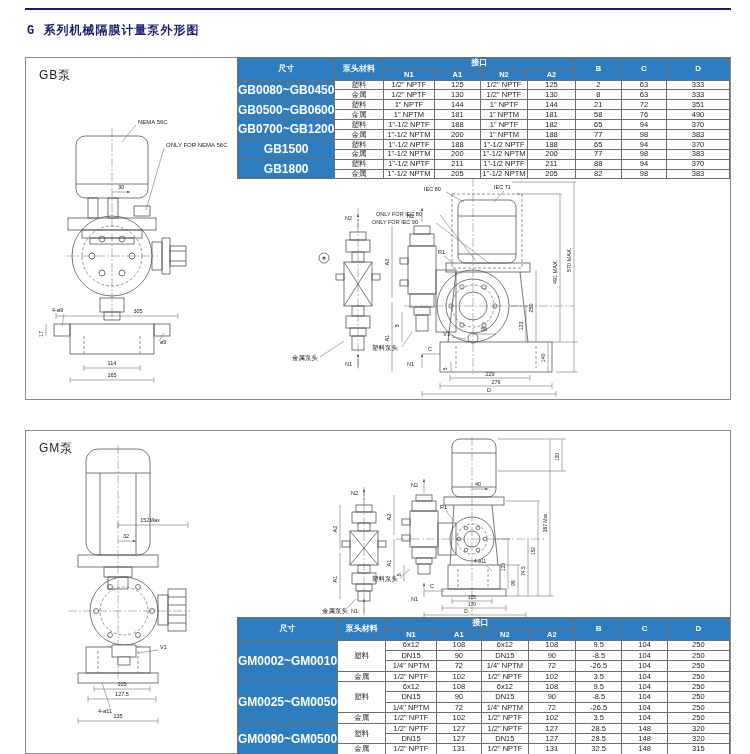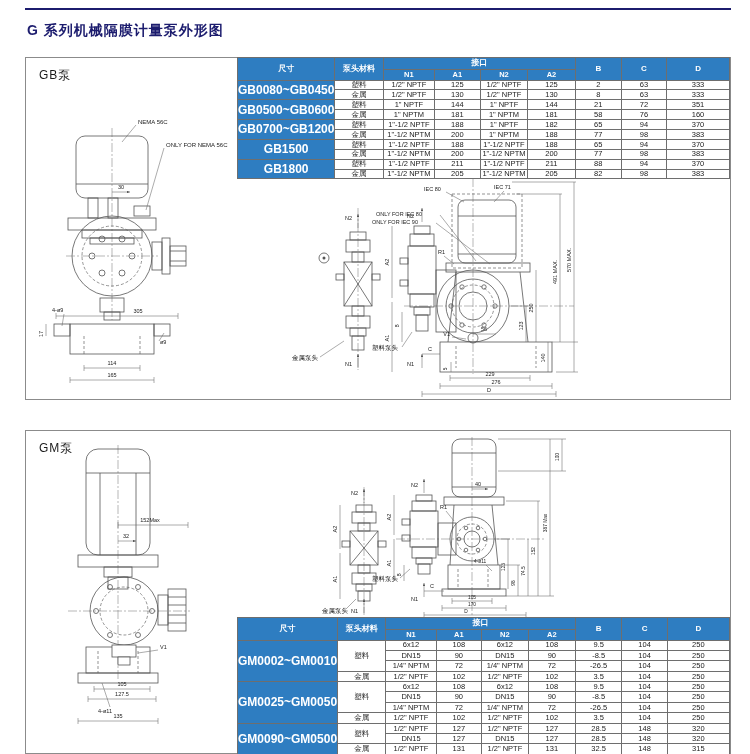--- a/index.html
+++ b/index.html
@@ -1,18 +1,18 @@
 <!DOCTYPE html>
 <html style="--accent: #2E7DC1; --navy: #1C1C6E;"><head>
 <meta charset="utf-8">
 <style>
   * { margin:0; padding:0; box-sizing:border-box; }
   html,body { width:750px; height:754px; background:#fff; font-family:"Liberation Sans",sans-serif; position:relative; overflow:hidden; }
   .toprule { position:absolute; left:25px; width:706px; top:8px; border-top:2px solid var(--navy); }
-  .page-title { position:absolute; left:27px; top:22px; font-size:14px; font-weight:bold; color:var(--navy); letter-spacing:1px; }
+  .page-title { position:absolute; left:27px; top:22px; font-size:12px; font-weight:bold; color:var(--navy); letter-spacing:1px;font-family:Liberation Mono, monospace; }
   .panel { position:absolute; left:25px; width:706px; border:1px solid #8b8b8b; background:#fff; }
   #panel-gb { top:57px; height:343px; }
   #panel-gm { top:430px; height:324px; }
   .panel-title { position:absolute; left:13px; top:9px; font-size:12px; font-weight:normal; color:#1a1a1a; letter-spacing:1px; }
   .drawing { position:absolute; left:0; top:0; }
   .dims-table { position:absolute; left:211px; border-collapse:collapse; table-layout:fixed; background:#fff;padding-left:44px; }
   #gb-table { top:-1px; }
   #gm-table { top:186px; }
   .dims-table th, .dims-table td {
     border:1px solid #6e6e6e; padding:0; text-align:center; vertical-align:middle;
@@ -299,21 +299,21 @@
           <td>351</td>
         </tr>
         <tr>
           <td rowspan="1">金属</td>
           <td>1" NPTM</td>
           <td>181</td>
           <td>1" NPTM</td>
           <td>181</td>
           <td>58</td>
           <td>76</td>
-          <td>160</td>
+          <td>490</td>
         </tr>
         <tr>
           <td class="size-cell" rowspan="2">GB0700~GB1200</td>
           <td rowspan="1">塑料</td>
           <td>1"-1/2 NPTF</td>
           <td>188</td>
           <td>1" NPTF</td>
           <td>182</td>
           <td>65</td>
           <td>94</td>

